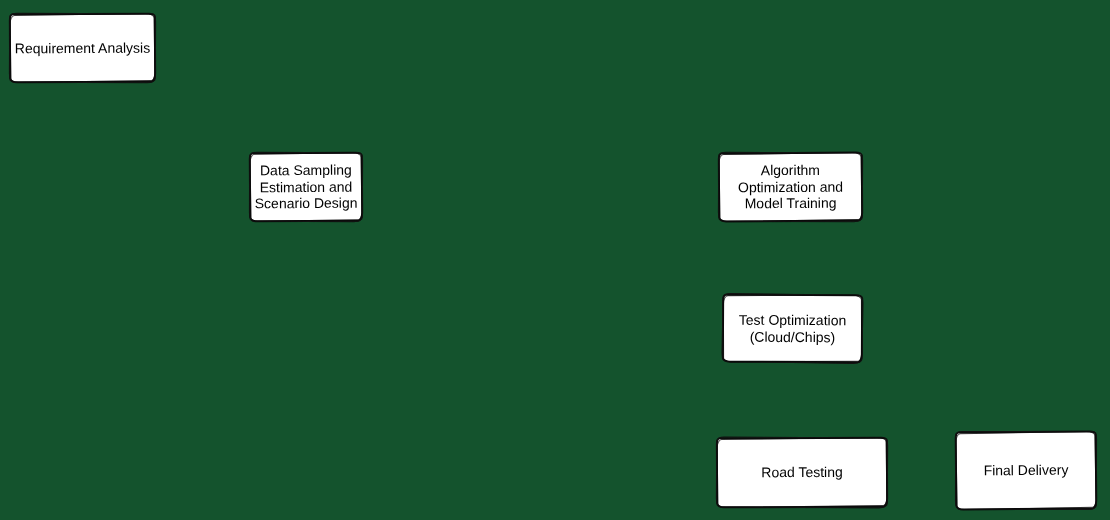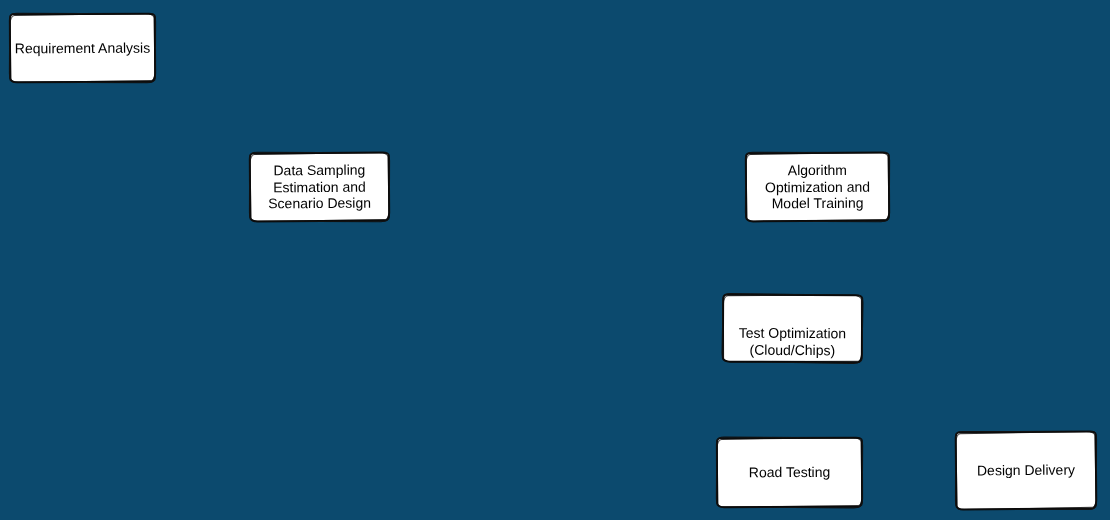--- a/index.html
+++ b/index.html
@@ -4,21 +4,21 @@
 <style>
   html, body {
     margin: 0;
     padding: 0;
     background: #000000;
   }
   .canvas {
     position: relative;
     width: 1110px;
     height: 520px;
-    background: #0c4a6e;
+    background: #14532d;
     overflow: hidden;
     font-family: "Liberation Sans", sans-serif;
   }
   .node {
     position: absolute;
     box-sizing: border-box;
     background: #ffffff;
     border: 2px solid #0d0d0d;
     color: #000000;
     display: flex;
@@ -47,25 +47,25 @@
     inset: -1px;
     border: 1px solid rgba(10,10,10,0.75);
     border-radius: 5px 9px 4px 8px / 9px 5px 8px 4px;
     transform: rotate(-0.5deg);
     pointer-events: none;
   }
   .lbl { position: relative; z-index: 1; }
 
   .n1 { left: 9px;   top: 13px;  width: 147px; height: 70px; transform: rotate(-0.3deg); }
   .n2 { left: 246px; top: 12px;  width: 146px; height: 71px; transform: rotate(0.3deg); }
-  .n3 { left: 249px; top: 152px; width: 141px; height: 70px; transform: rotate(-0.4deg); }
+  .n3 { left: 249px; top: 152px; width: 114px; height: 70px; transform: rotate(-0.4deg); }
   .n4 { left: 482px; top: 151px; width: 146px; height: 72px; transform: rotate(0.25deg); }
-  .n5 { left: 718px; top: 152px; width: 145px; height: 70px; transform: rotate(-0.35deg); margin-left: 27px; }
-  .n6 { left: 722px; top: 294px; width: 141px; height: 69px; transform: rotate(0.3deg); align-items: flex-end; }
-  .n7 { left: 716px; top: 437px; width: 147px; height: 71px; transform: rotate(-0.25deg); text-align: right; }
+  .n5 { left: 718px; top: 152px; width: 145px; height: 70px; transform: rotate(-0.35deg); }
+  .n6 { left: 722px; top: 294px; width: 141px; height: 69px; transform: rotate(0.3deg); }
+  .n7 { left: 716px; top: 437px; width: 172px; height: 71px; transform: rotate(-0.25deg); text-align: right; }
   .n8 { left: 955px; top: 431px; width: 142px; height: 79px; transform: rotate(-0.5deg); }
 </style>
 </head>
 <body>
 
 <div class="canvas">
 
   <div class="node n1">
     <span class="lbl">Requirement Analysis</span>
   </div>
@@ -82,16 +82,16 @@
 
   <div class="node n6">
     <span class="lbl">Test Optimization (Cloud/Chips)</span>
   </div>
 
   <div class="node n7">
     <span class="lbl">Road Testing</span>
   </div>
 
   <div class="node n8">
-    <span class="lbl">Design Delivery</span>
+    <span class="lbl">Final Delivery</span>
   </div>
 
 </div>
 
 </body></html>

